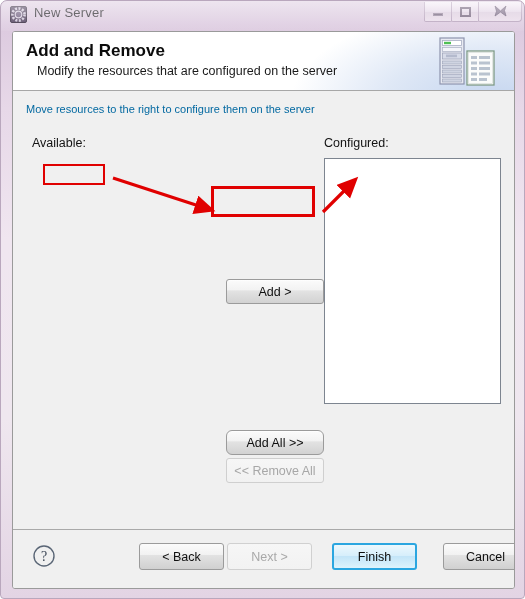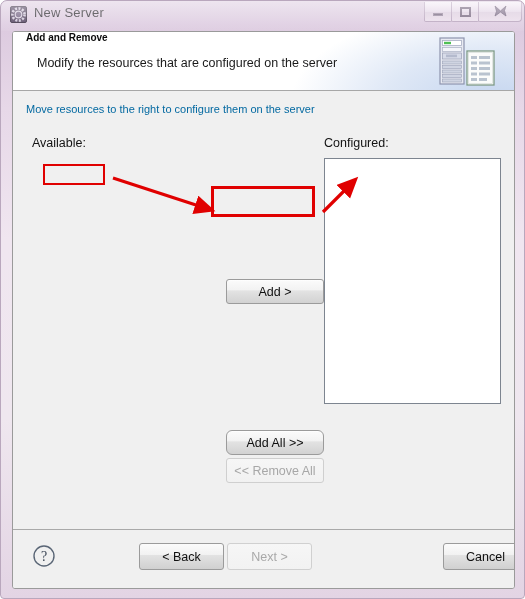--- a/index.html
+++ b/index.html
@@ -114,29 +114,29 @@
     left: 0; top: 0;
     width: 501px; height: 58px;
     background:
       radial-gradient(ellipse 260px 120px at 96% 120%, #c4d5ef 0%, #dfe8f6 42%, #ffffff 78%),
       #ffffff;
     border-bottom: 1px solid #a7a7a7;
     overflow: hidden;
   }
   .banner-title {
     position: absolute;
-    left: 13px; top: 0;
-    font-size: 10px;
+    left: 13px; top: 9px;
+    font-size: 17px;
     font-weight: bold;
     color: #0c0c0c;
     white-space: nowrap;
   }
   .banner-sub {
     position: absolute;
-    left: 24px; top: 24px;
+    left: 24px; top: 32px;
     font-size: 12.5px;
     color: #1a1a1a;
     white-space: nowrap;
   }
   .banner-icon {
     position: absolute;
     right: 14px; top: 4px;
     width: 62px; height: 52px;
   }
 
@@ -366,20 +366,21 @@
 
     <div class="footer">
       <div class="help-icon">
         <svg width="24" height="24" viewBox="0 0 24 24">
           <circle cx="12" cy="12" r="10" fill="#f0f0f0" stroke="#5a6676" stroke-width="1.4"></circle>
           <text x="12" y="17" text-anchor="middle" font-family="Liberation Serif, serif" font-size="14" fill="#3c4756">?</text>
         </svg>
       </div>
       <div class="fbtn fbtn-next disabled">Next &gt;</div>
       <div class="fbtn fbtn-back">&lt; Back</div>
+      <div class="fbtn fbtn-finish default">Finish</div>
       <div class="fbtn fbtn-cancel">Cancel</div>
     </div>
   </div>
 
   <div class="anno anno-day05"></div>
   <div class="anno anno-add"></div>
 
   <svg class="arrow-svg" viewBox="0 0 525 599">
     <defs>
       <marker id="ah" markerWidth="7" markerHeight="7" refX="1.2" refY="3.0" orient="auto">

